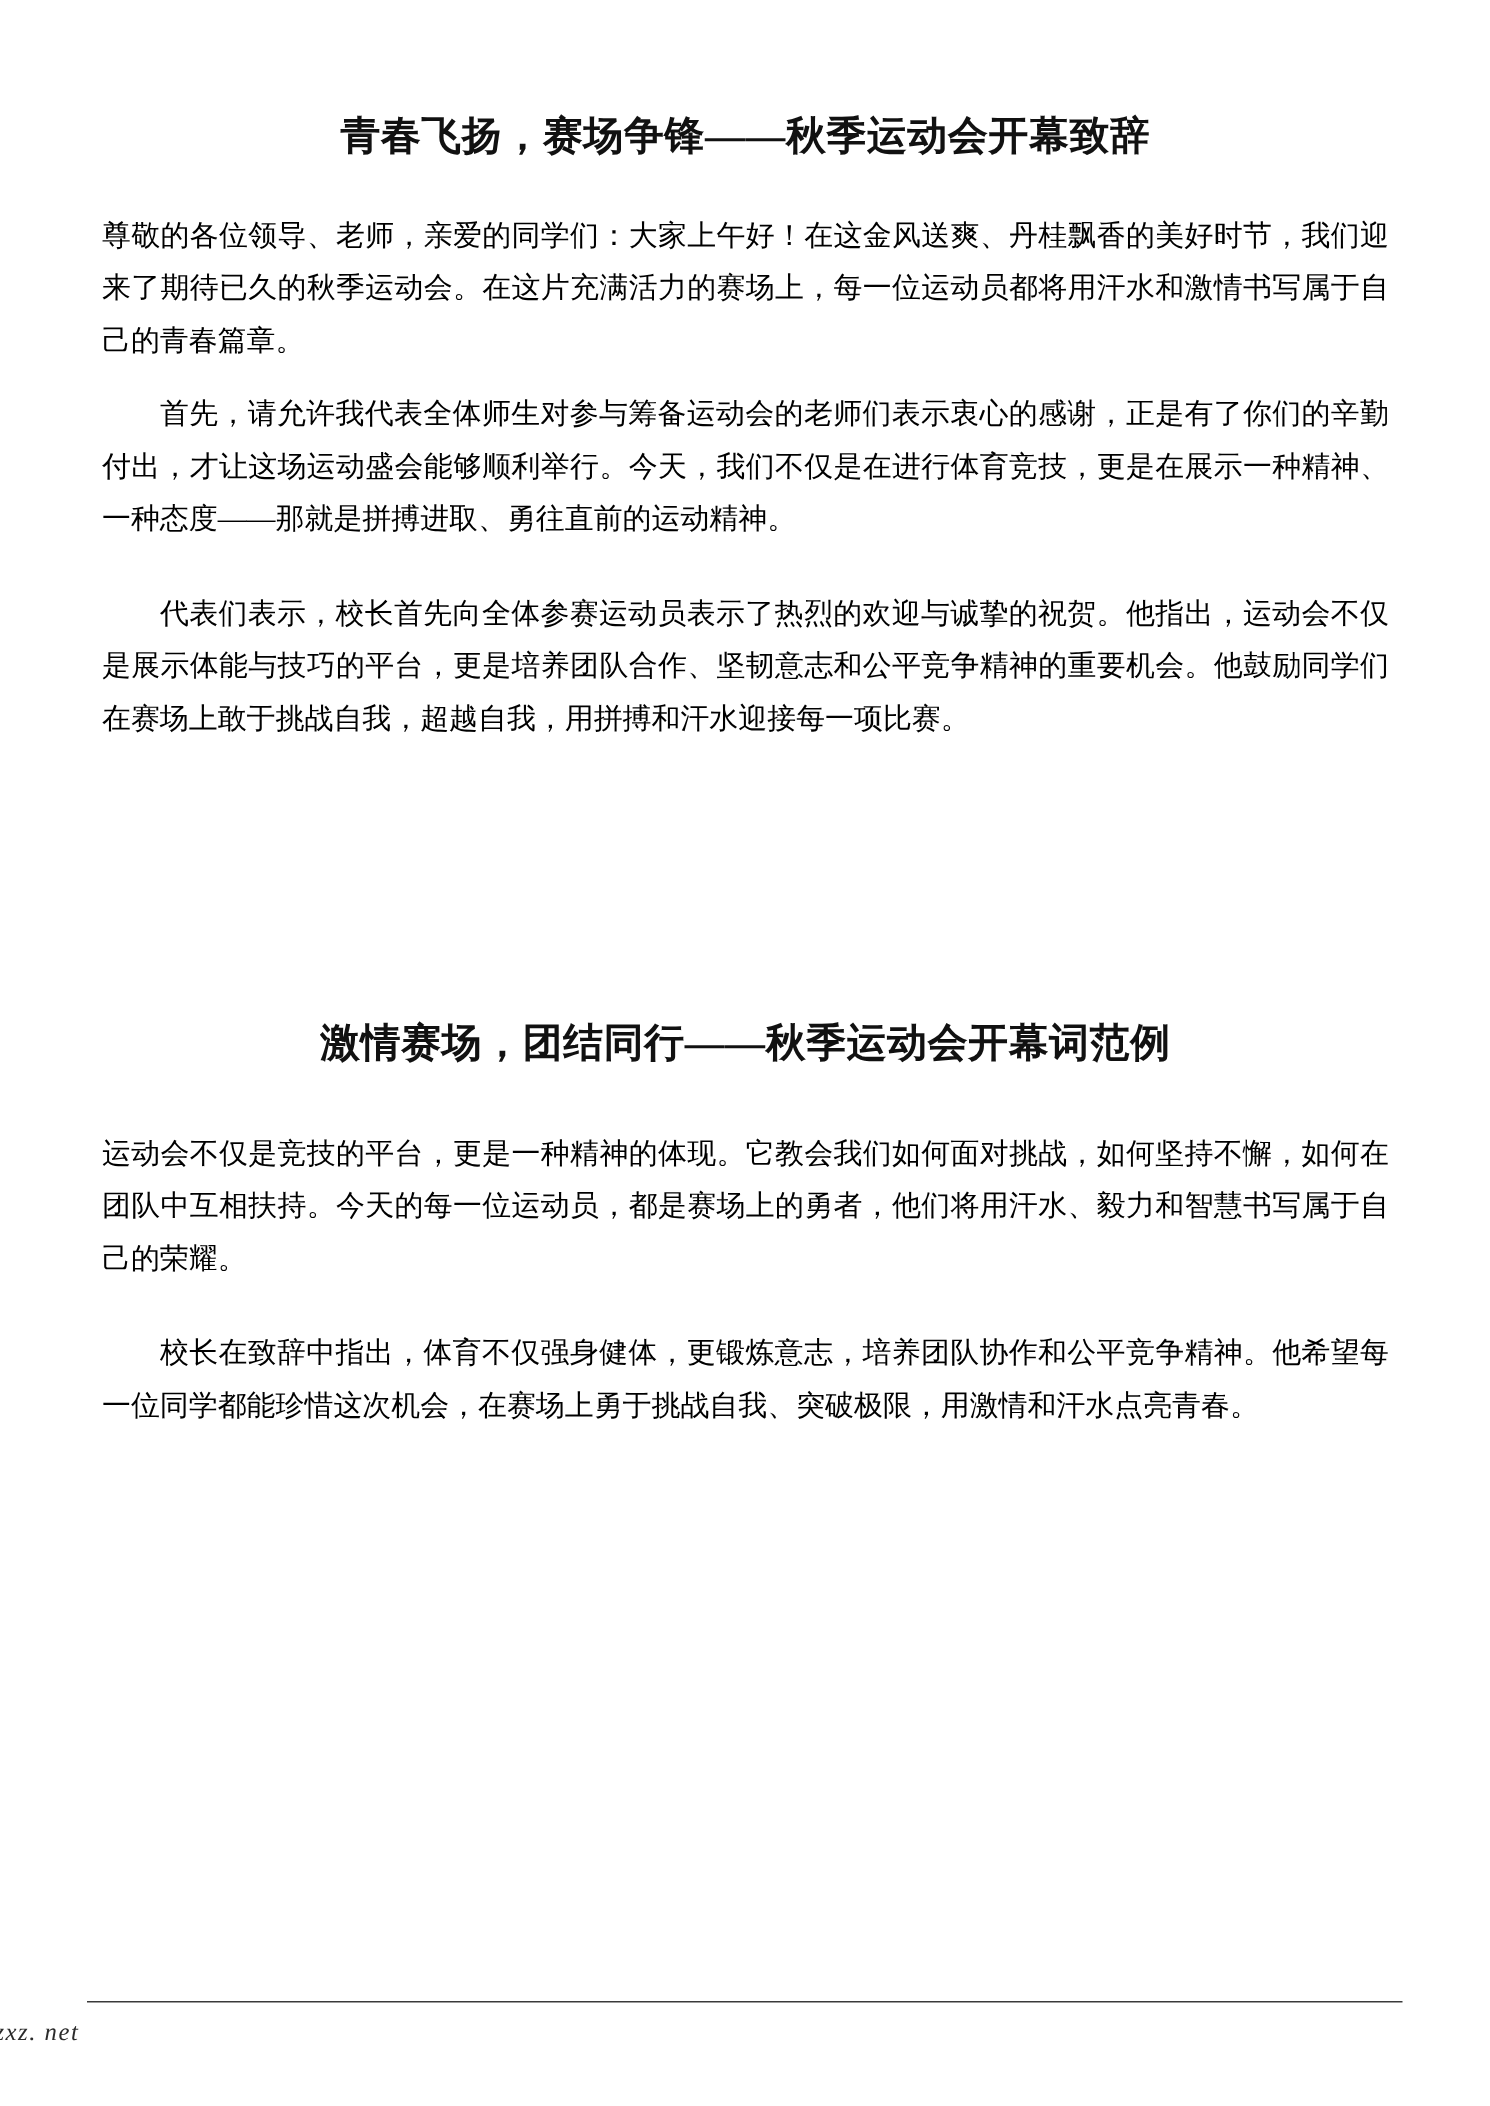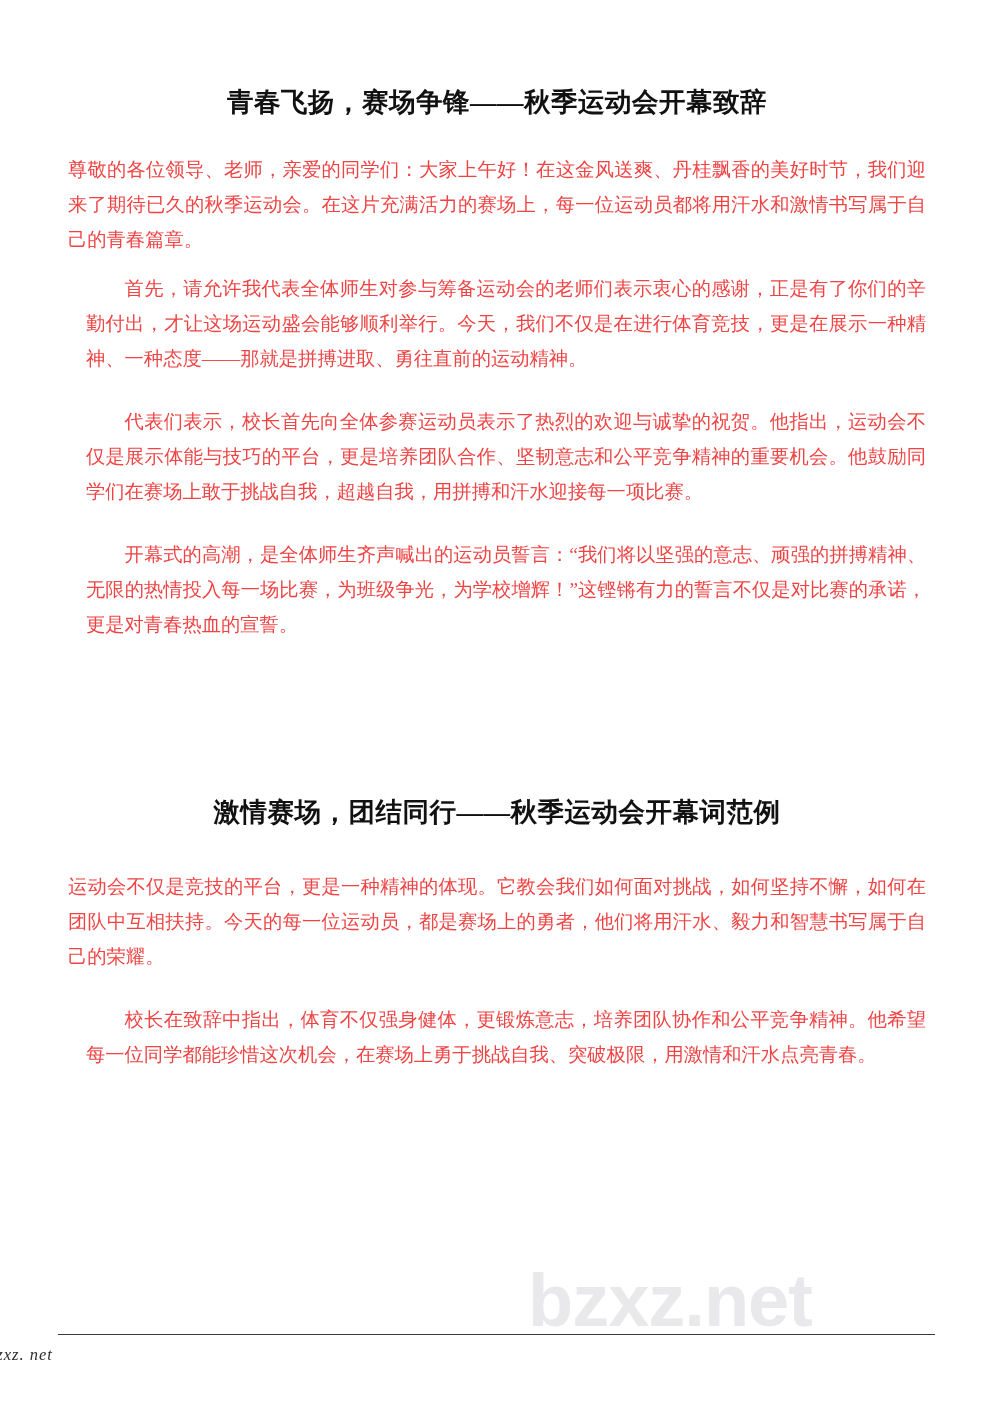--- a/index.html
+++ b/index.html
@@ -12,45 +12,45 @@
     width: 993px;
     height: 1404px;
     background: #ffffff;
     overflow: hidden;
     font-family: "Liberation Serif", "DejaVu Serif", serif;
     color: #1a1a1a;
   }
   .content {
     position: absolute;
     left: 68px;
-    top: 12px;
+    top: 0;
     width: 858px;
     height: 1148px;
   }
   .doc-title {
     text-align: center;
     font-size: 26.5px;
     font-weight: bold;
     letter-spacing: 0.5px;
     line-height: 1.25;
     color: #111111;
     margin: 0;
   }
   #title-1 { padding-top: 74px; }
   #title-2 { padding-top: 22px; }
   .para {
     font-size: 19.3px;
     line-height: 35px;
     text-align: justify;
     text-justify: inter-ideograph;
     margin: 0;
-    color: #ef4444;
+    color: #000000;
     letter-spacing: 0px;
   }
-  .para.indent { text-indent: 2em; margin-left: 18px; }
+  .para.indent { text-indent: 2em; }
   .para.noindent { text-indent: 0; }
   .spacer-first { height: 33px; }
   .spacer-p { height: 14px; }
   .section-gap { height: 118px; }
   .after-title-2 { height: 26px; }
 
   .footer-rule {
     position: absolute;
     left: 58px;
     top: 1334px;
@@ -83,42 +83,40 @@
     z-index: 0;
   }
   .content, .footer-rule, .footer-url { position: relative; z-index: 2; }
   .content { position: absolute; }
 </style>
 </head>
 <body>
 
 <div class="page">
 
-  <div class="watermark">bzxz.net</div>
 
   <div class="content">
 
     <h1 class="doc-title" id="title-1">青春飞扬，赛场争锋——秋季运动会开幕致辞</h1>
 
     <div class="spacer-first"></div>
 
     <p class="para noindent">尊敬的各位领导、老师，亲爱的同学们：大家上午好！在这金风送爽、丹桂飘香的美好时节，我们迎来了期待已久的秋季运动会。在这片充满活力的赛场上，每一位运动员都将用汗水和激情书写属于自己的青春篇章。</p>
     <div class="spacer-p"></div>
 
     <p class="para indent">首先，请允许我代表全体师生对参与筹备运动会的老师们表示衷心的感谢，正是有了你们的辛勤付出，才让这场运动盛会能够顺利举行。今天，我们不仅是在进行体育竞技，更是在展示一种精神、一种态度——那就是拼搏进取、勇往直前的运动精神。</p>
     <div class="spacer-p"></div>
 
     <div class="spacer-p"></div>
 
     <p class="para indent">代表们表示，校长首先向全体参赛运动员表示了热烈的欢迎与诚挚的祝贺。他指出，运动会不仅是展示体能与技巧的平台，更是培养团队合作、坚韧意志和公平竞争精神的重要机会。他鼓励同学们在赛场上敢于挑战自我，超越自我，用拼搏和汗水迎接每一项比赛。</p>
     <div class="spacer-p"></div>
 
     <div class="spacer-p"></div>
 
-    <p class="para indent">开幕式的高潮，是全体师生齐声喊出的运动员誓言：“我们将以坚强的意志、顽强的拼搏精神、无限的热情投入每一场比赛，为班级争光，为学校增辉！”这铿锵有力的誓言不仅是对比赛的承诺，更是对青春热血的宣誓。</p>
     <div class="spacer-p"></div>
 
 
     <div class="section-gap"></div>
 
     <h1 class="doc-title" id="title-2">激情赛场，团结同行——秋季运动会开幕词范例</h1>
 
     <div class="after-title-2"></div>
 
     <div class="spacer-p"></div>

